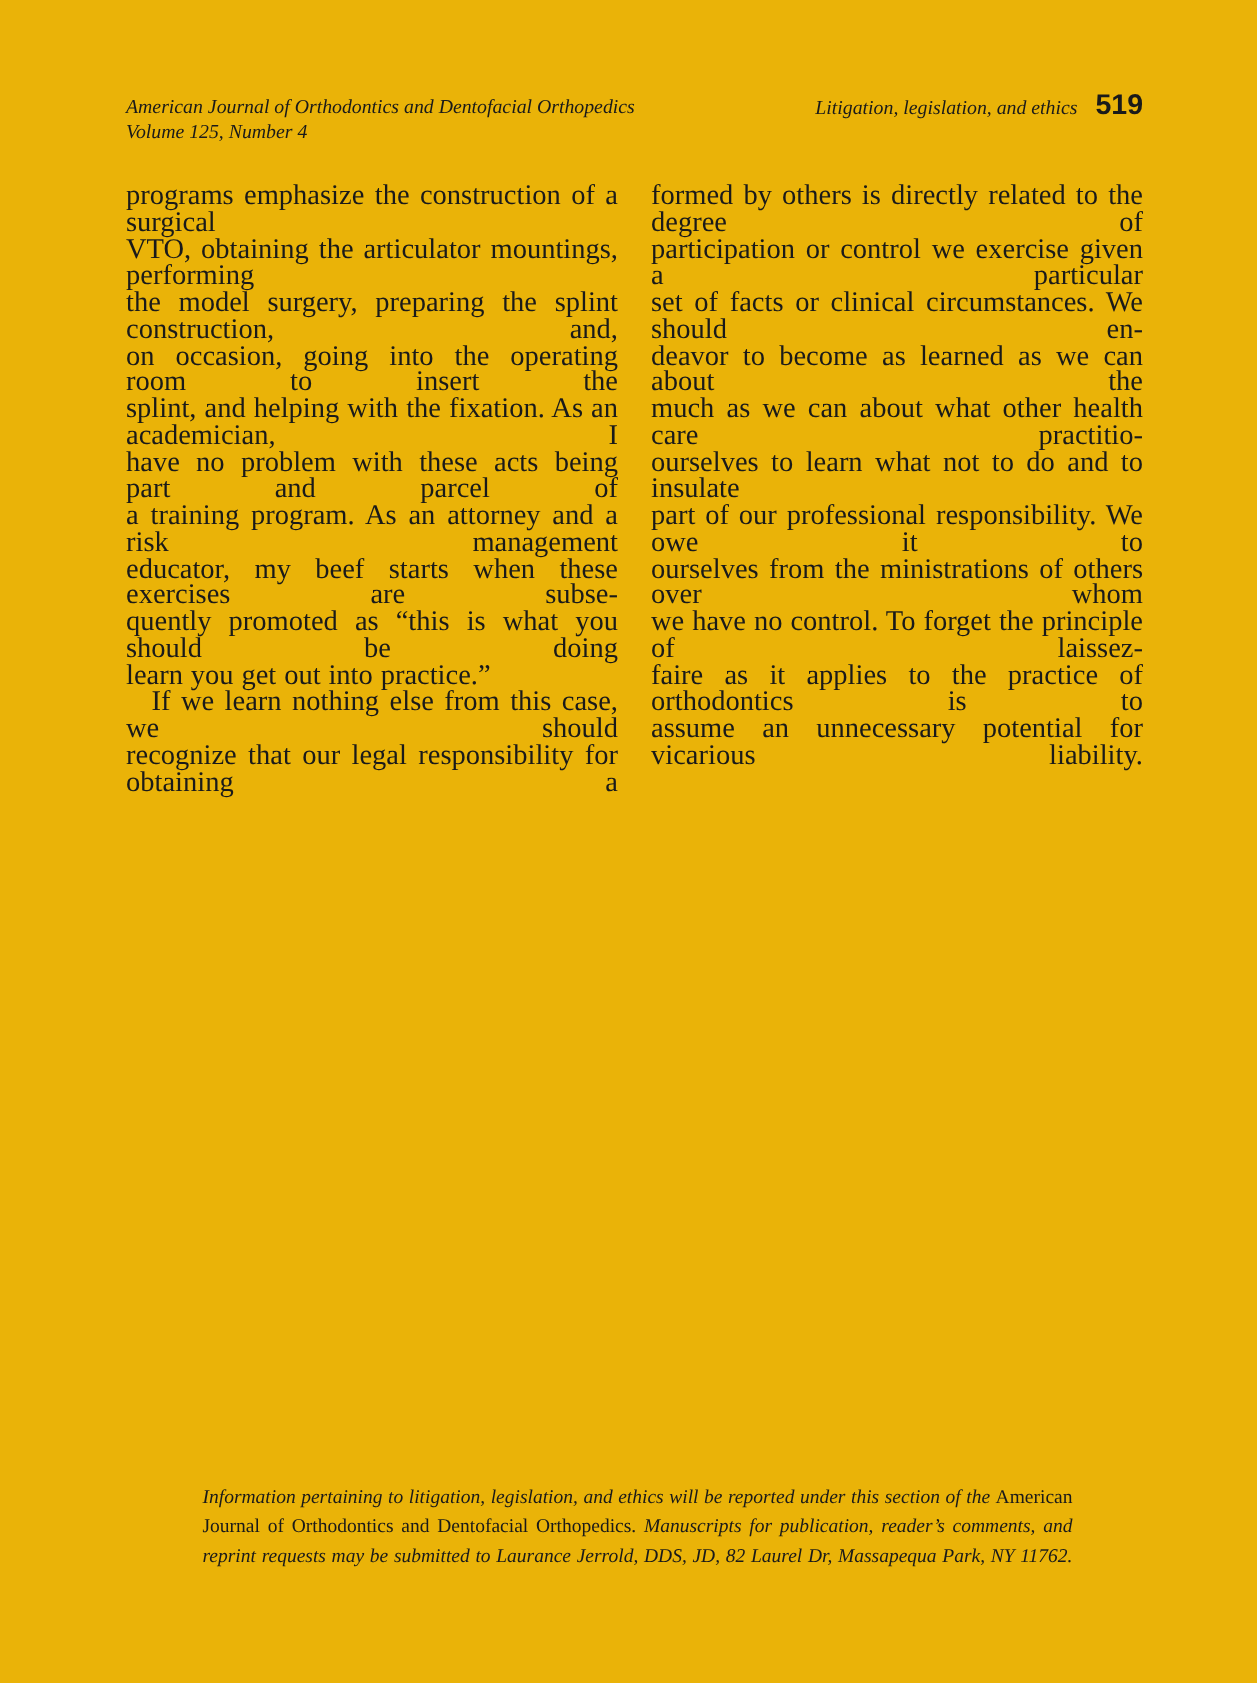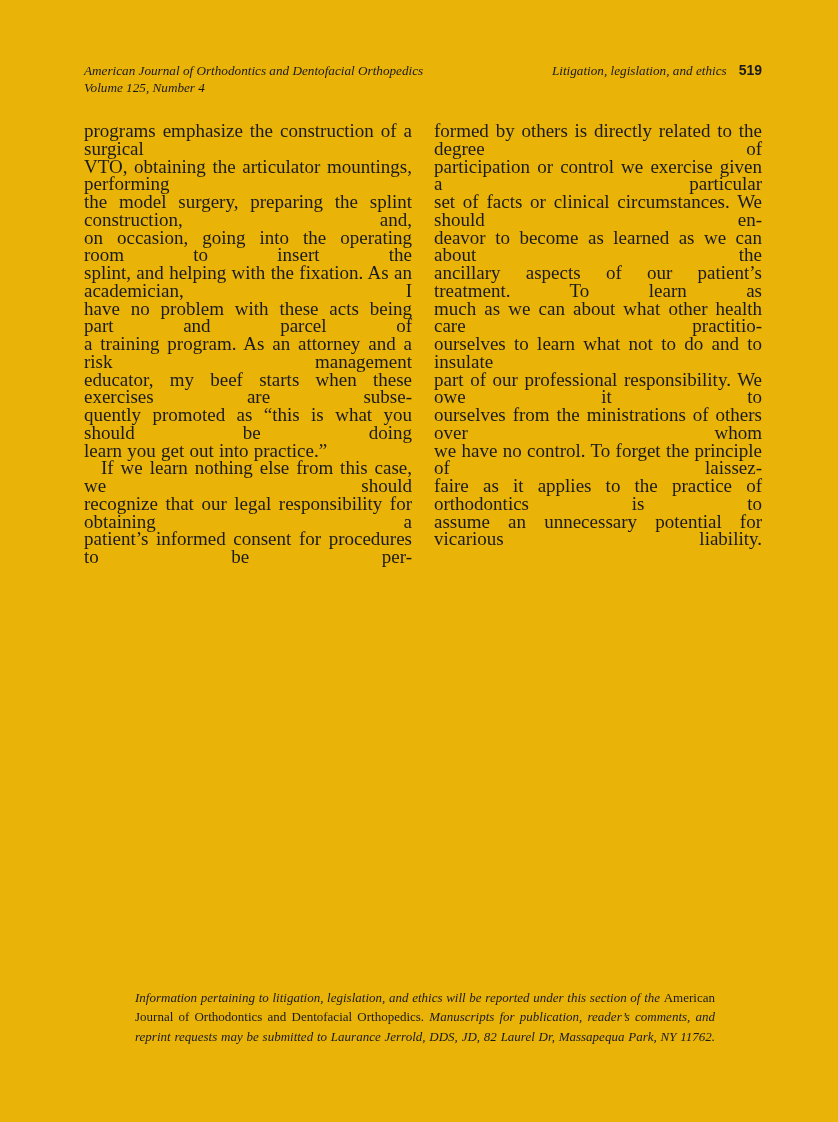--- a/index.html
+++ b/index.html
@@ -37,21 +37,21 @@
     white-space: nowrap;
     text-align: right;
   }
   .running-head {
     font-style: italic;
   }
   .page-number {
     font-family: "Liberation Sans", "DejaVu Sans", sans-serif;
     font-weight: bold;
     font-style: normal;
-    font-size: 14px;
+    font-size: 19px;
     margin-left: 12px;
   }
   
   .body-columns {
     position: absolute;
     left: 84px;
     top: 122px;
     width: 678px;
     display: flex;
     gap: 22px;
@@ -113,28 +113,26 @@
         <div class="tline">the model surgery, preparing the splint construction, and,</div>
         <div class="tline">on occasion, going into the operating room to insert the</div>
         <div class="tline">splint, and helping with the fixation. As an academician, I</div>
         <div class="tline">have no problem with these acts being part and parcel of</div>
         <div class="tline">a training program. As an attorney and a risk management</div>
         <div class="tline">educator, my beef starts when these exercises are subse-</div>
         <div class="tline">quently promoted as “this is what you should be doing</div>
         <div class="tline parend">learn you get out into practice.”</div>
         <div class="tline indent">If we learn nothing else from this case, we should</div>
         <div class="tline">recognize that our legal responsibility for obtaining a</div>
-        <div class="tline">patient’s informed consent for procedures to be per-</div>
       </div>
     <div class="column">
         <div class="tline">formed by others is directly related to the degree of</div>
         <div class="tline">participation or control we exercise given a particular</div>
         <div class="tline">set of facts or clinical circumstances. We should en-</div>
         <div class="tline">deavor to become as learned as we can about the</div>
-        <div class="tline">ancillary aspects of our patient’s treatment. To learn as</div>
         <div class="tline">much as we can about what other health care practitio-</div>
         <div class="tline">ourselves to learn what not to do and to insulate</div>
         <div class="tline">part of our professional responsibility. We owe it to</div>
         <div class="tline">ourselves from the ministrations of others over whom</div>
         <div class="tline">we have no control. To forget the principle of laissez-</div>
         <div class="tline">faire as it applies to the practice of orthodontics is to</div>
         <div class="tline">assume an unnecessary potential for vicarious liability.</div>
       </div>
   </div>
 

